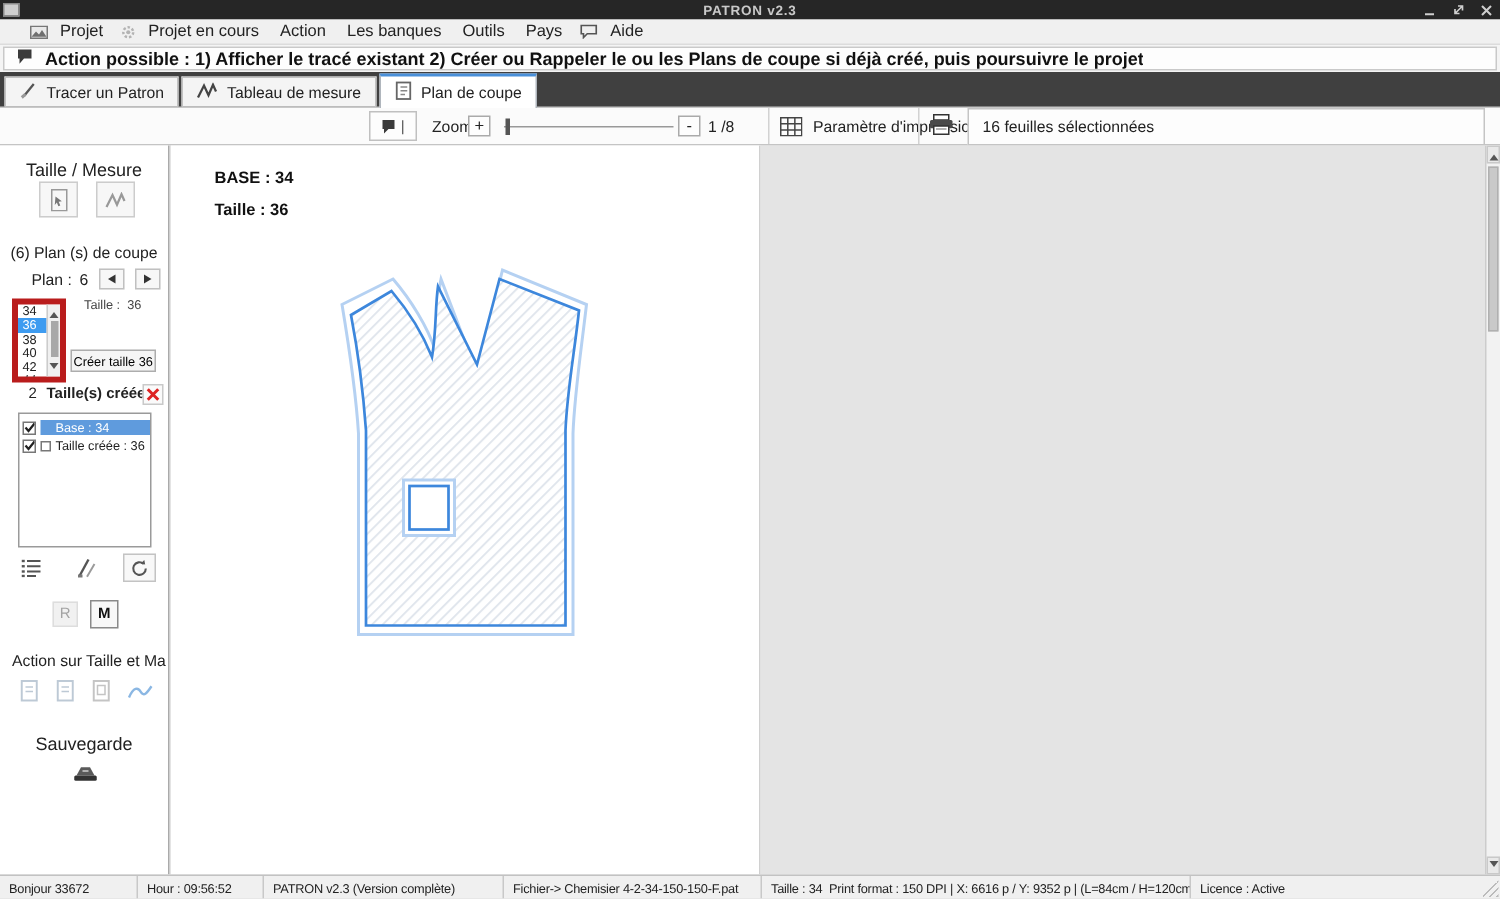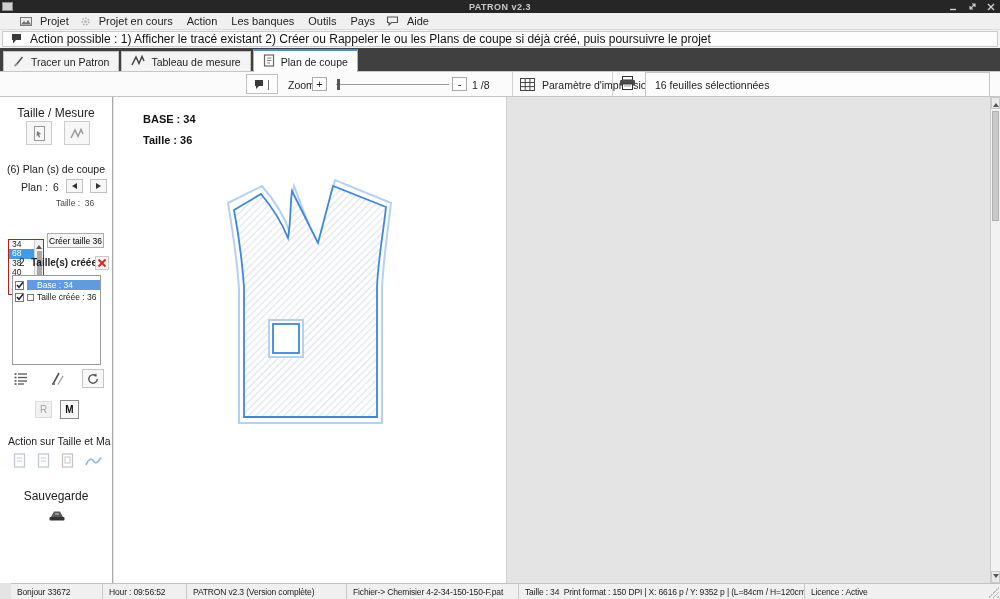--- a/index.html
+++ b/index.html
@@ -13,21 +13,21 @@
   .win-controls { position:absolute; right:4px; top:0; height:13px; display:flex; align-items:center; gap:9px; }
   .wc { width:10px; height:10px; display:flex; align-items:center; justify-content:center; cursor:pointer; }
 
   
   .menubar { position:absolute; top:13px; left:0; right:0; height:17px; background:#f0f0f0; border-bottom:1px solid #dcdcdc; display:flex; align-items:center; font-size:11px; padding-left:16px; }
   .menu-item { padding:0 7px; cursor:default; white-space:nowrap; }
   .mi-icon { display:inline-flex; align-items:center; margin:0 1px 0 4px; }
   .faded { opacity:.35; }
 
   
-  .actionbar { position:absolute; top:30px; left:0; right:0; height:18px; background:#f4f4f4; }
+  .actionbar { position:absolute; top:30px; left:0; right:0; height:18px; background:#f4f4f4;font-weight:bold; }
   .action-box { position:absolute; left:2px; right:2px; top:1px; bottom:1px; background:#fdfdfd; border:1px solid #c9c9c9; display:flex; align-items:center; padding-left:8px; gap:8px; }
   .action-text { font-size:12px; color:#111; white-space:nowrap; overflow:hidden; }
 
   
   .tabsrow { position:absolute; top:48px; left:0; right:0; height:24px; background:#404040; border-bottom:1px solid #c8c8c8; display:flex; align-items:flex-end; padding-left:3px; }
   .tab { display:inline-flex; align-items:center; gap:6px; font-size:10.5px; padding:0 9px; height:20px; background:#f4f4f4; border:1px solid #c2c2c2; border-bottom:none; margin-right:2px; cursor:pointer; white-space:nowrap; }
   .tab.active { height:23px; background:#fff; border:1px solid #b0b6bd; border-top:2px solid #4a90d9; border-bottom:none; margin-bottom:-1px; }
 
   
   .toolbar { position:absolute; top:72px; left:0; right:0; height:25px; background:#fbfbfb; border-bottom:1px solid #c4c4c4; font-size:10.5px; }
@@ -47,21 +47,21 @@
   .icon-btn { position:absolute; width:26px; height:24px; border:1px solid #ccc; background:#f7f7f7; display:flex; align-items:center; justify-content:center; cursor:pointer; }
   .plans-label { position:absolute; top:66px; left:0; right:0; text-align:center; font-size:10.5px; }
   .plan-row { position:absolute; top:84px; left:0; right:0; height:14px; }
   .plan-row span { position:absolute; font-size:10.5px; }
   .nav-btn { position:absolute; width:17px; height:14px; border:1px solid #c0c0c0; background:#f7f7f7; display:flex; align-items:center; justify-content:center; cursor:pointer; }
   .tri-left { width:0; height:0; border:3.5px solid transparent; border-right:5px solid #333; margin-right:3px; }
   .tri-right { width:0; height:0; border:3.5px solid transparent; border-left:5px solid #333; margin-left:3px; }
   .tri-up { width:0; height:0; border:3px solid transparent; border-bottom:4px solid #555; }
   .tri-down { width:0; height:0; border:3px solid transparent; border-top:4px solid #555; }
 
-  .size-list { position:absolute; left:8px; top:102px; width:36px; height:56px; border:1px solid #b91c1c; background:#fff; overflow:hidden;margin-top:40px; }
+  .size-list { position:absolute; left:8px; top:102px; width:36px; height:56px; border:4px solid #b91c1c; background:#fff; overflow:hidden; }
   .size-item { height:9.3px; line-height:9.3px; font-size:8.5px; padding-left:3px; cursor:pointer; }
   .size-item.sel { background:#3d9bf0; color:#fff; }
   .sl-scroll { position:absolute; right:0; top:0; bottom:0; width:9px; background:#f0f0f0; border-left:1px solid #ccc; display:flex; flex-direction:column; align-items:center; }
   .sl-thumb { width:5px; height:24px; background:#a8a8a8; margin-top:2px; }
   .taille-label { position:absolute; left:56px; top:101px; font-size:8.5px; color:#444; white-space:pre; }
   .create-btn { position:absolute; left:47px; top:136px; width:57px; height:15px; border:1px solid #adadad; background:#f5f5f5; font-size:8.5px; font-family:"Liberation Sans",sans-serif; cursor:pointer; }
 
   .created-head { position:absolute; top:160px; left:0; right:0; height:14px; font-size:10px; }
   .created-head .cnt { position:absolute; left:19px; }
   .created-head .ttl { position:absolute; left:31px; font-weight:600; }
@@ -91,21 +91,21 @@
   .canvas { position:absolute; left:114px; top:0; width:393px; height:486px; background:#fff; border-right:1px solid #d0d0d0; }
   .cv-label { position:absolute; left:29px; font-size:11px; font-weight:bold; color:#111; }
   .pattern-svg { position:absolute; left:0; top:0; }
 
   
   .vscroll { position:absolute; right:0; top:0; bottom:0; width:10px; background:#f2f2f2; border-left:1px solid #ccc; }
   .sb-btn { position:absolute; left:0; right:0; height:12px; background:#e9e9e9; border:1px solid #c9c9c9; display:flex; align-items:center; justify-content:center; cursor:pointer; }
   .sb-thumb { position:absolute; left:1px; width:7px; top:14px; height:110px; background:#c9c9c9; border:1px solid #b0b0b0; cursor:pointer; }
 
   
-  .statusbar { position:absolute; bottom:0; left:0; right:0; height:16px; background:#f0f0f0; border-top:1px solid #c2c2c2; display:flex; align-items:center; font-size:8.5px; letter-spacing:-0.15px; color:#222;margin-left:11px; }
+  .statusbar { position:absolute; bottom:0; left:0; right:0; height:16px; background:#f0f0f0; border-top:1px solid #c2c2c2; display:flex; align-items:center; font-size:8.5px; letter-spacing:-0.15px; color:#222; }
   .st { height:100%; display:flex; align-items:center; padding-left:6px; border-right:1px solid #c8c8c8; white-space:pre; overflow:hidden; flex:none; }
   .st.last { border-right:none; flex:1; }
   .grip { position:absolute; right:1px; bottom:1px; width:11px; height:11px;
     background:linear-gradient(135deg, transparent 50%, #bbb 50%, #bbb 56%, transparent 56%, transparent 70%, #bbb 70%, #bbb 76%, transparent 76%, transparent 90%, #bbb 90%); }
 </style>
 </head>
 <body>
 
 <div class="titlebar">
   <span class="app-icon"></span>
@@ -257,21 +257,21 @@
       <button class="nav-btn" style="left:66px; top:-2px;">
           <i class="tri-left"></i>
         </button>
       <button class="nav-btn" style="left:90px; top:-2px;">
           <i class="tri-right"></i>
         </button>
     </div>
 
     <div class="size-list">
       <div class="size-item">34</div>
-      <div class="size-item sel">68</div>
+      <div class="size-item sel">36</div>
       <div class="size-item">38</div>
       <div class="size-item">40</div>
       <div class="size-item">42</div>
       <div class="size-item">44</div>
       <div class="sl-scroll">
         <i class="tri-up" style="margin-top:2px;"></i>
         <div class="sl-thumb"></div>
         <i class="tri-down" style="margin-top:auto; margin-bottom:2px;"></i>
       </div>
     </div>

